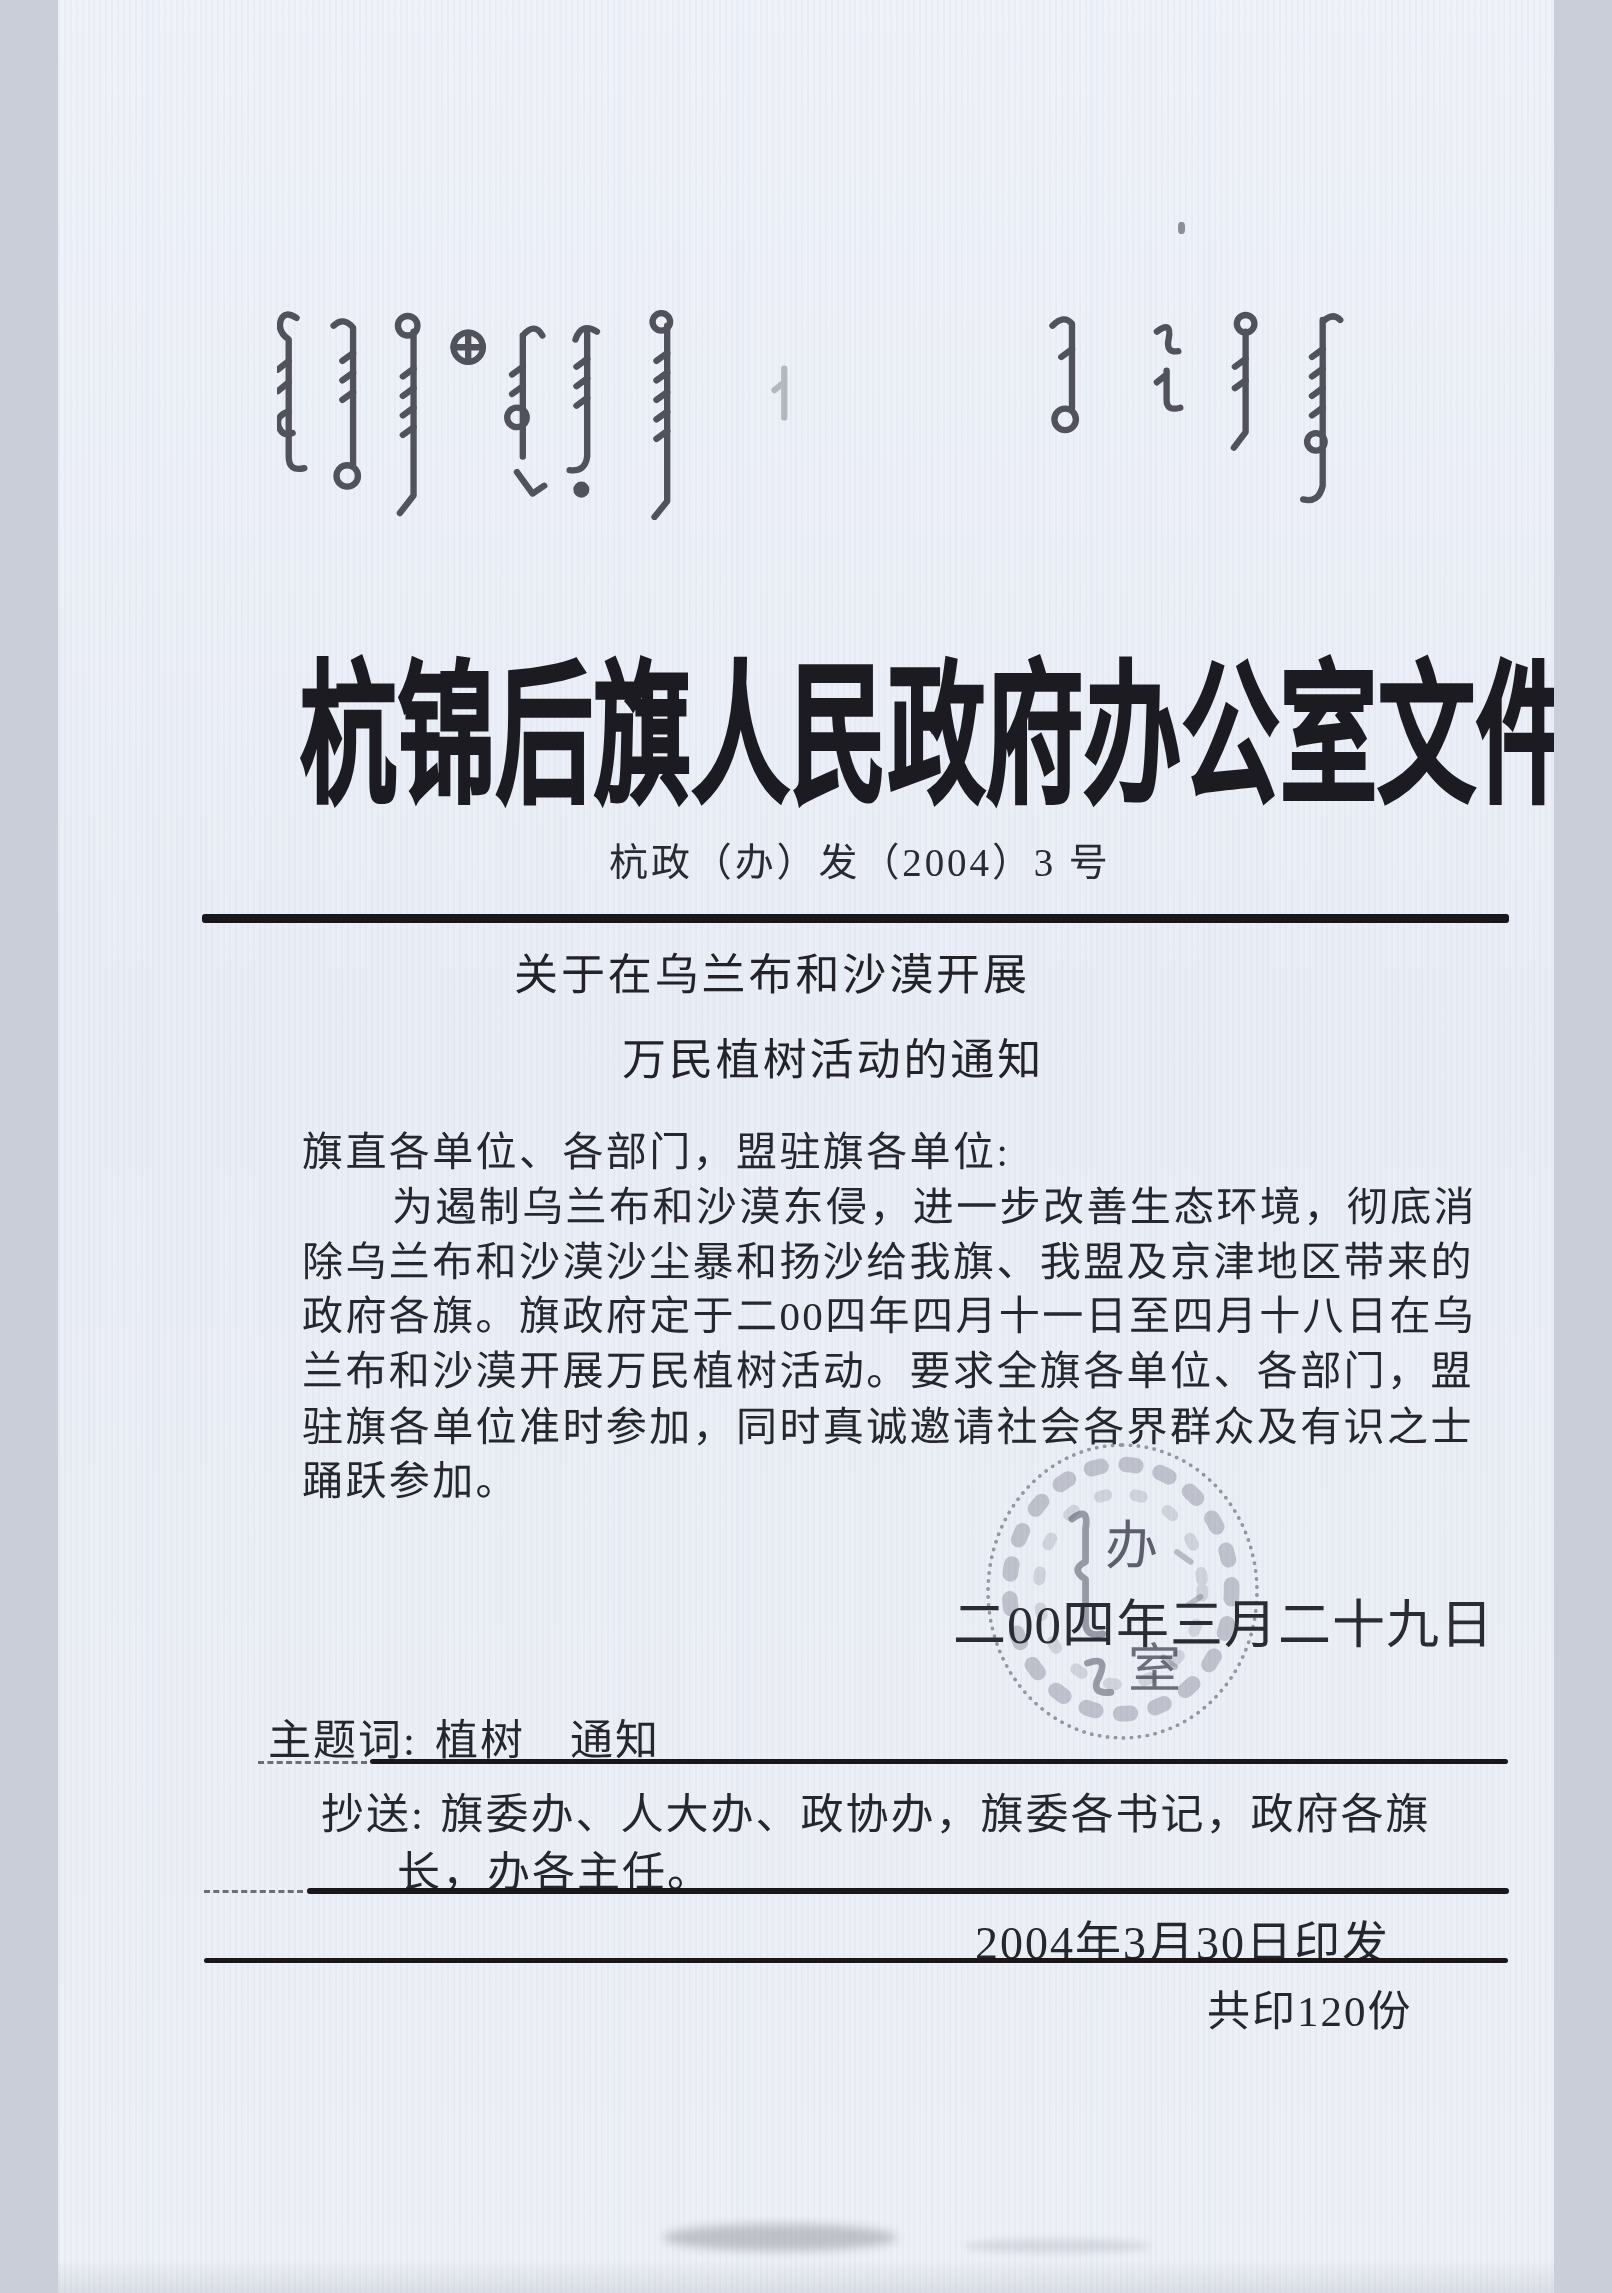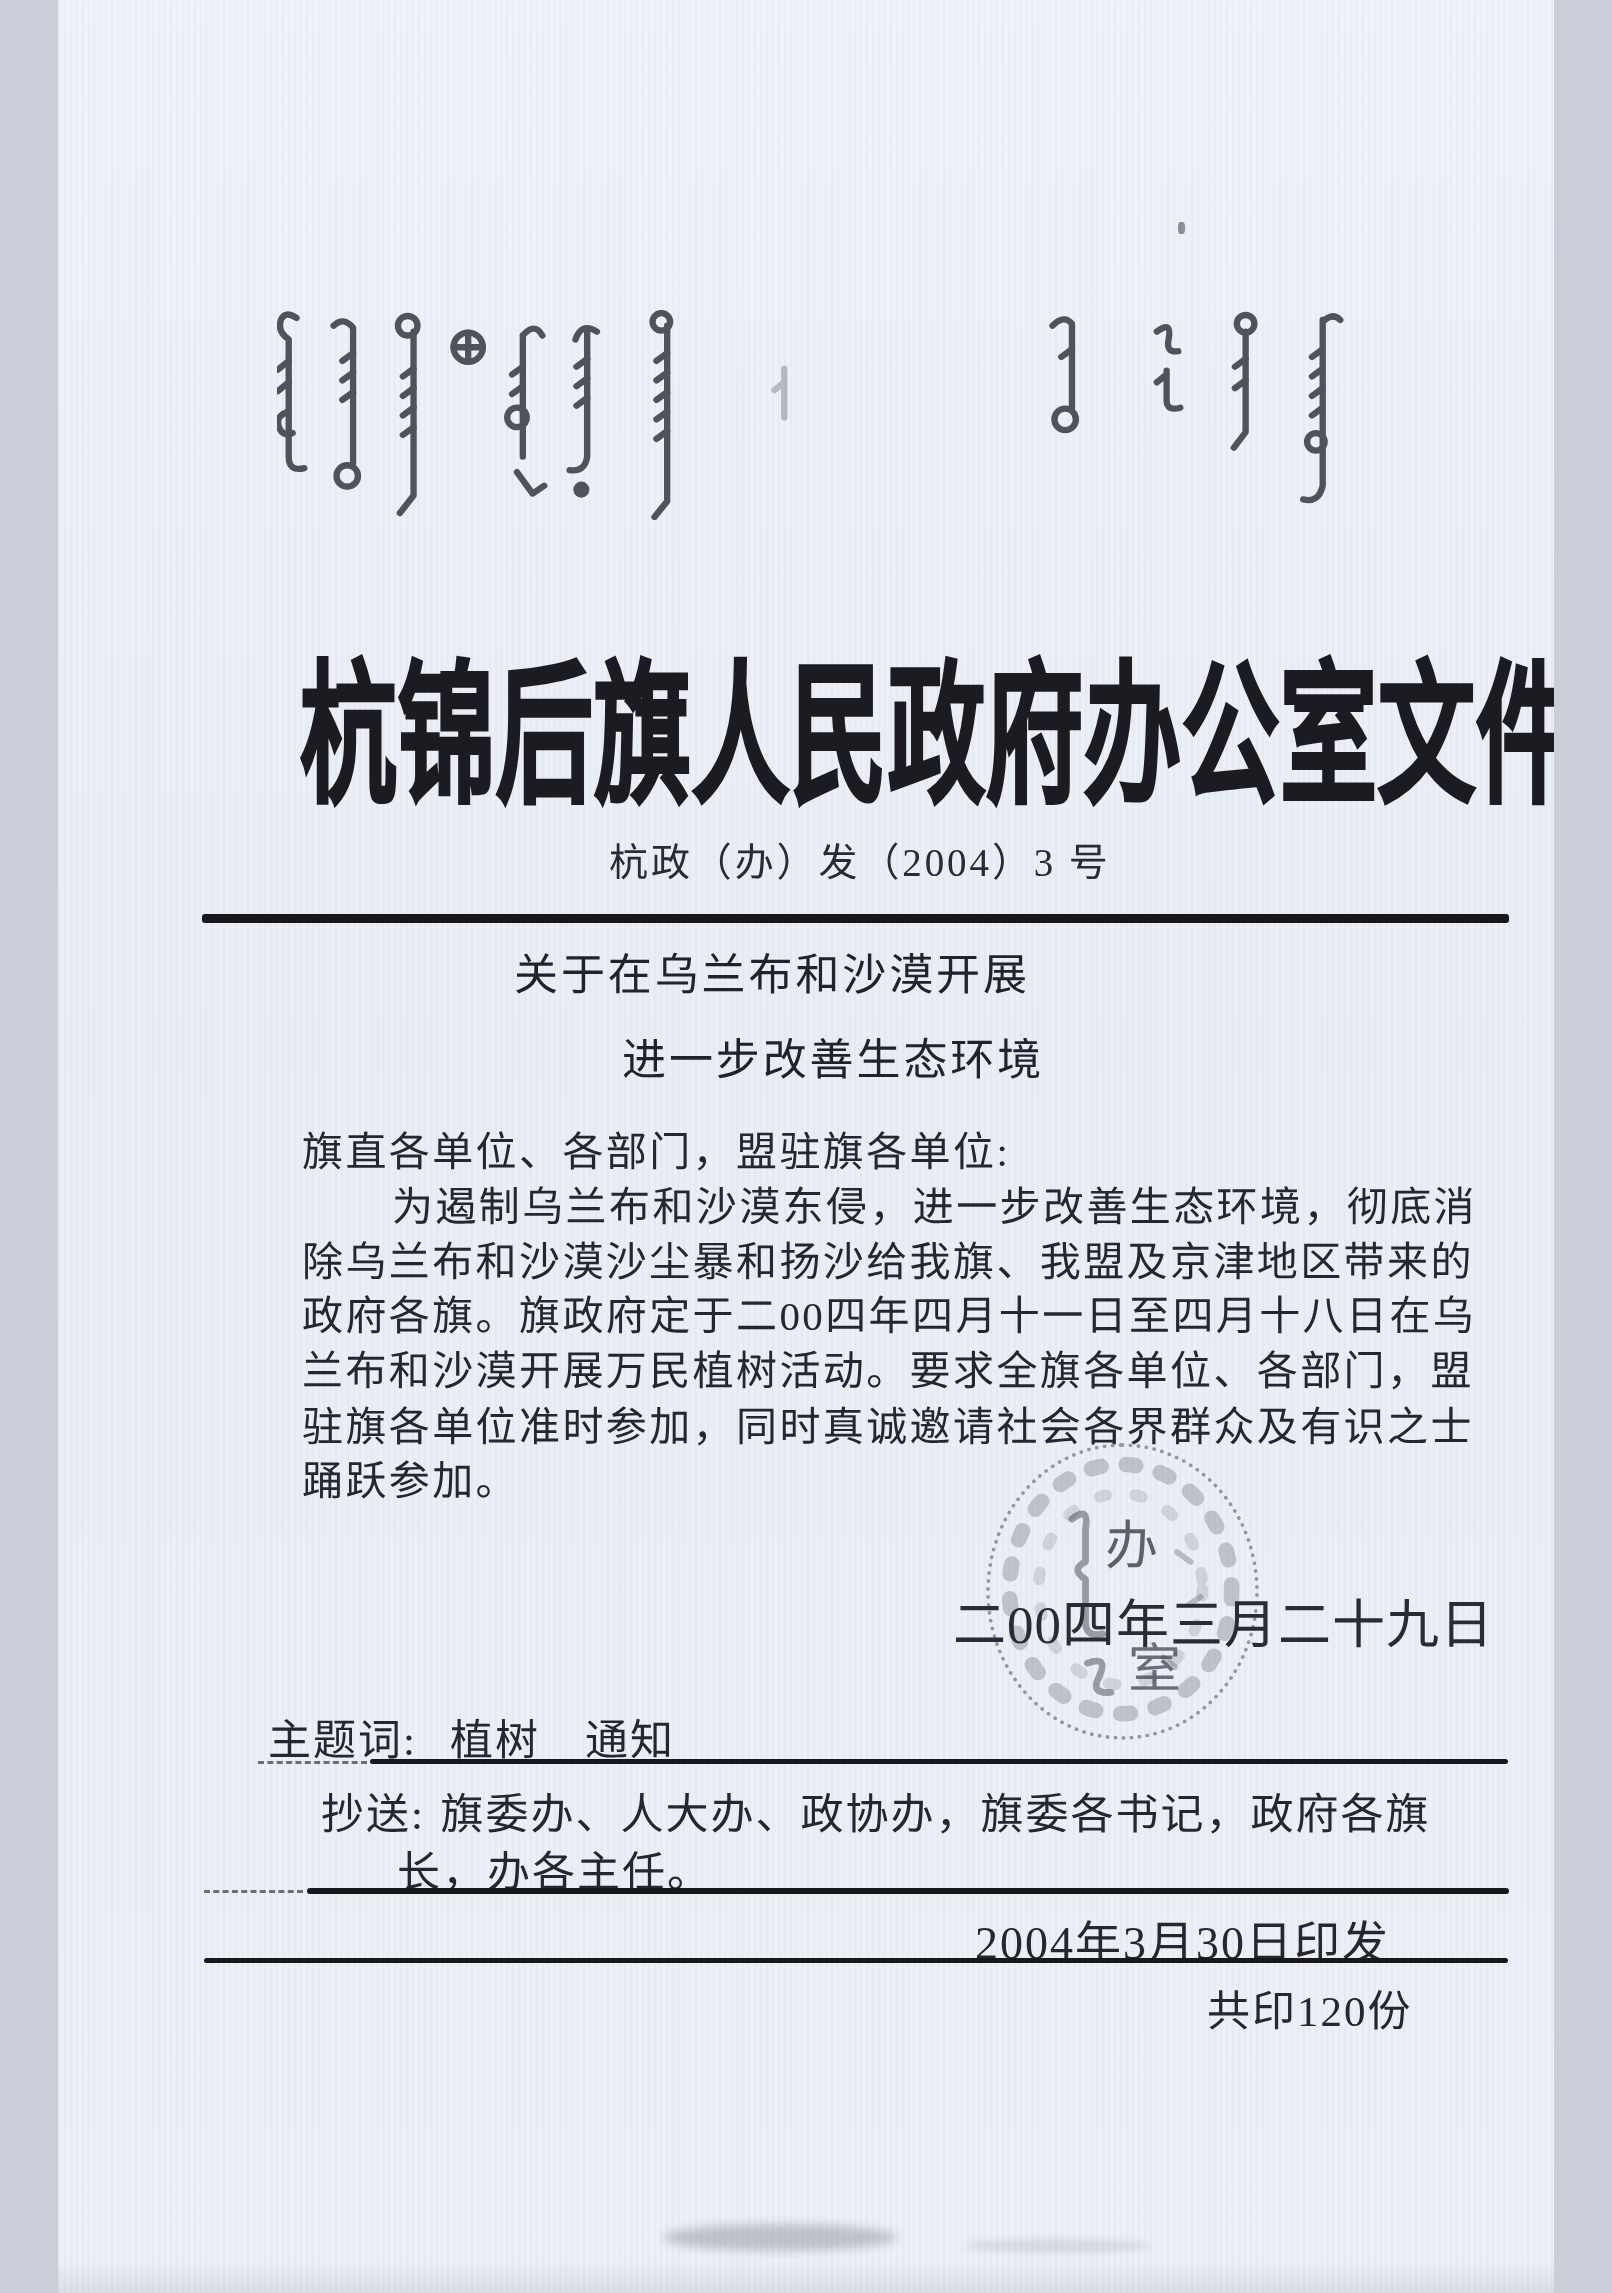--- a/index.html
+++ b/index.html
@@ -53,21 +53,21 @@
   #seal-svg{position:absolute;left:0;top:0;}
   .seal-char{
     position:absolute;font-size:53px;color:rgba(55,55,72,.78);
     font-family:"Liberation Serif","DejaVu Serif",serif;
   }
   #seal-char-top{left:119px;top:60px;}
   #seal-char-bottom{left:142px;top:183px;color:rgba(55,55,72,.70);}
   
   .foot{font-size:43px;letter-spacing:2px;color:#26262e;}
   #keywords-row{left:210px;top:1705px;}
-  #keywords-row .kw-val{margin-left:33px;}
+  #keywords-row .kw-val{margin-left:18px;}
   #rule-kw-dash{position:absolute;left:200px;top:1761px;width:109px;border-top:3.9px dashed rgba(42,42,50,.65);}
   #rule-kw{left:312px;top:1759px;width:1138px;height:4.9px;}
   #cc-row1{left:263px;top:1779px;}
   #cc-row1 .cc-val{margin-left:15.6px;}
   #cc-row2{left:339px;top:1837px;}
   #rule-cc-dash{position:absolute;left:146px;top:1890px;width:99px;border-top:3.9px dashed rgba(42,42,50,.65);}
   #rule-cc{left:249px;top:1888px;width:1202px;height:5.9px;}
   #issuer{left:276px;top:1904px;}
   #print-date{left:917px;top:1906px;font-size:46px;}
   #rule-bottom{left:146px;top:1958px;width:1304px;height:4.9px;}
@@ -144,21 +144,21 @@
     </g>
   </svg>
 
   <div id="org-title" class="abs">杭锦后旗人民政府办公室文件</div>
 
   <div id="doc-number" class="abs">杭政（办）发（2004）3 号</div>
 
   <div id="rule-top" class="rule"></div>
 
   <div id="subject1" class="abs subject">关于在乌兰布和沙漠开展</div>
-  <div id="subject2" class="abs subject">进一步改善生态环境</div>
+  <div id="subject2" class="abs subject">万民植树活动的通知</div>
 
   <div id="salutation" class="abs bodyline">旗直各单位、各部门，盟驻旗各单位:</div>
   <div id="bl0" class="abs bodyline">为遏制乌兰布和沙漠东侵，进一步改善生态环境，彻底消</div>
   <div id="bl1" class="abs bodyline">除乌兰布和沙漠沙尘暴和扬沙给我旗、我盟及京津地区带来的</div>
   <div id="bl2" class="abs bodyline">政府各旗。旗政府定于二00四年四月十一日至四月十八日在乌</div>
   <div id="bl3" class="abs bodyline">兰布和沙漠开展万民植树活动。要求全旗各单位、各部门，盟</div>
   <div id="bl4" class="abs bodyline">驻旗各单位准时参加，同时真诚邀请社会各界群众及有识之士</div>
   <div id="bl5" class="abs bodyline">踊跃参加。</div>
 
   <div id="seal" class="abs">

